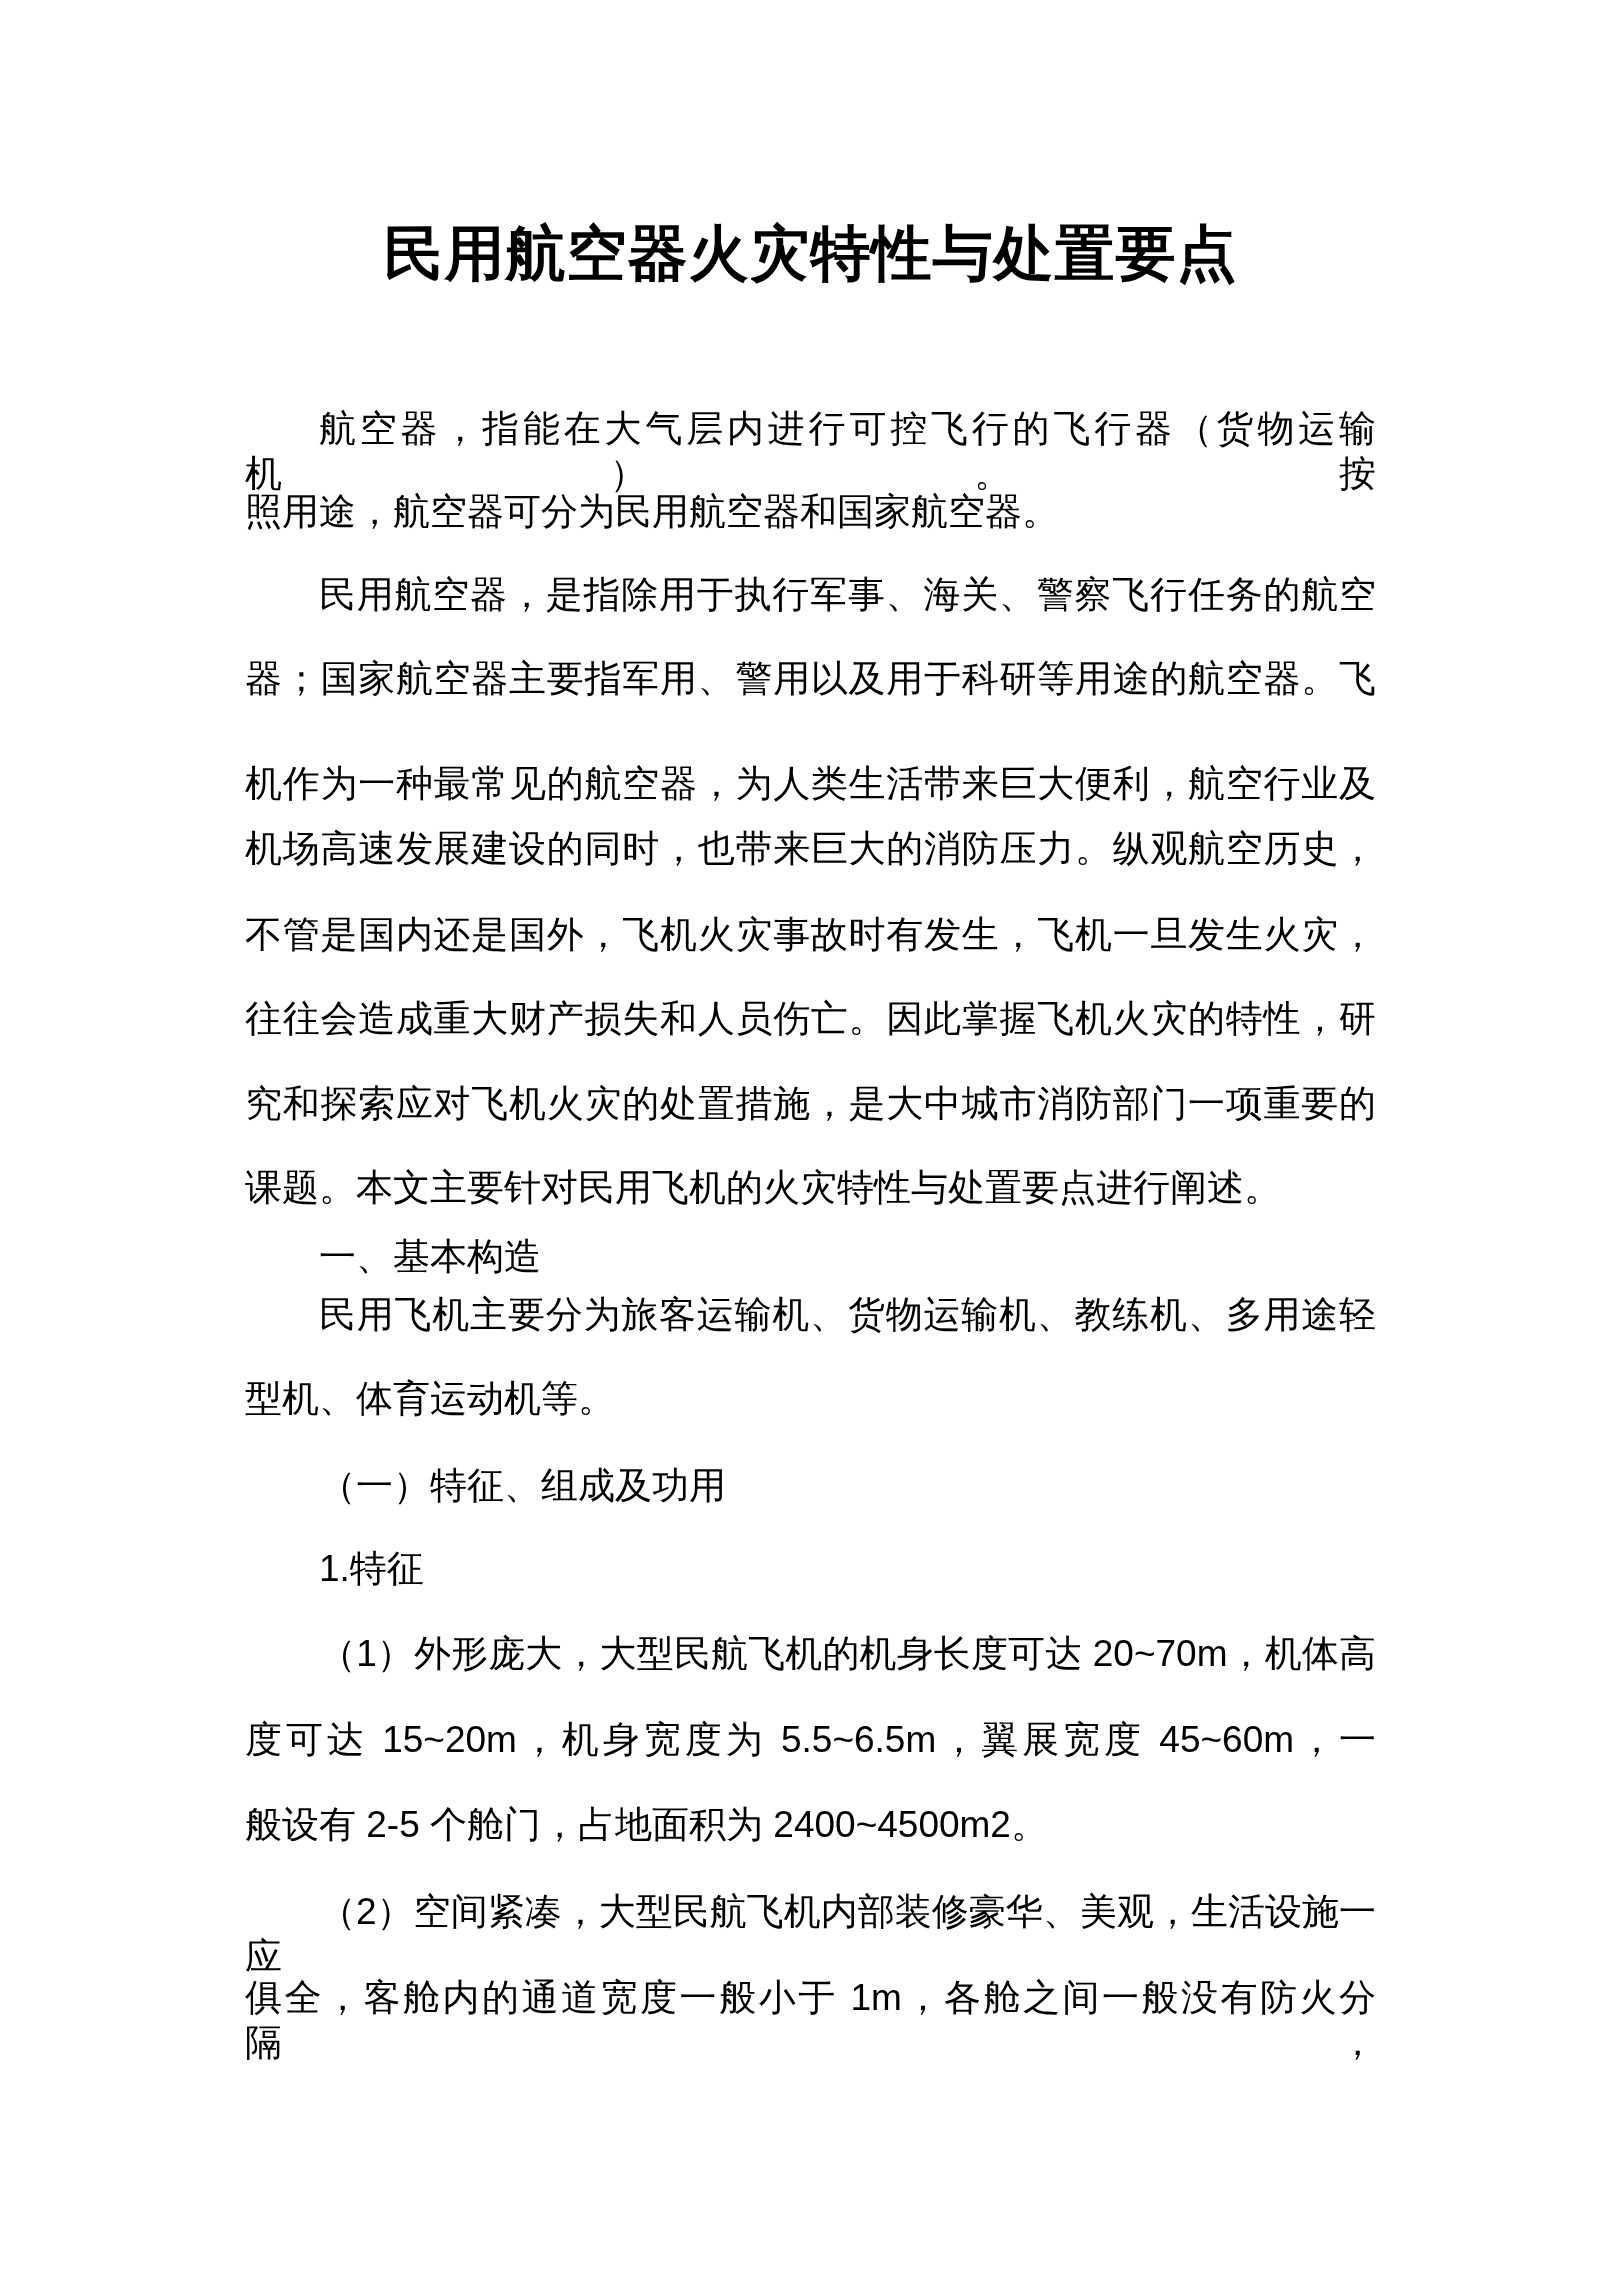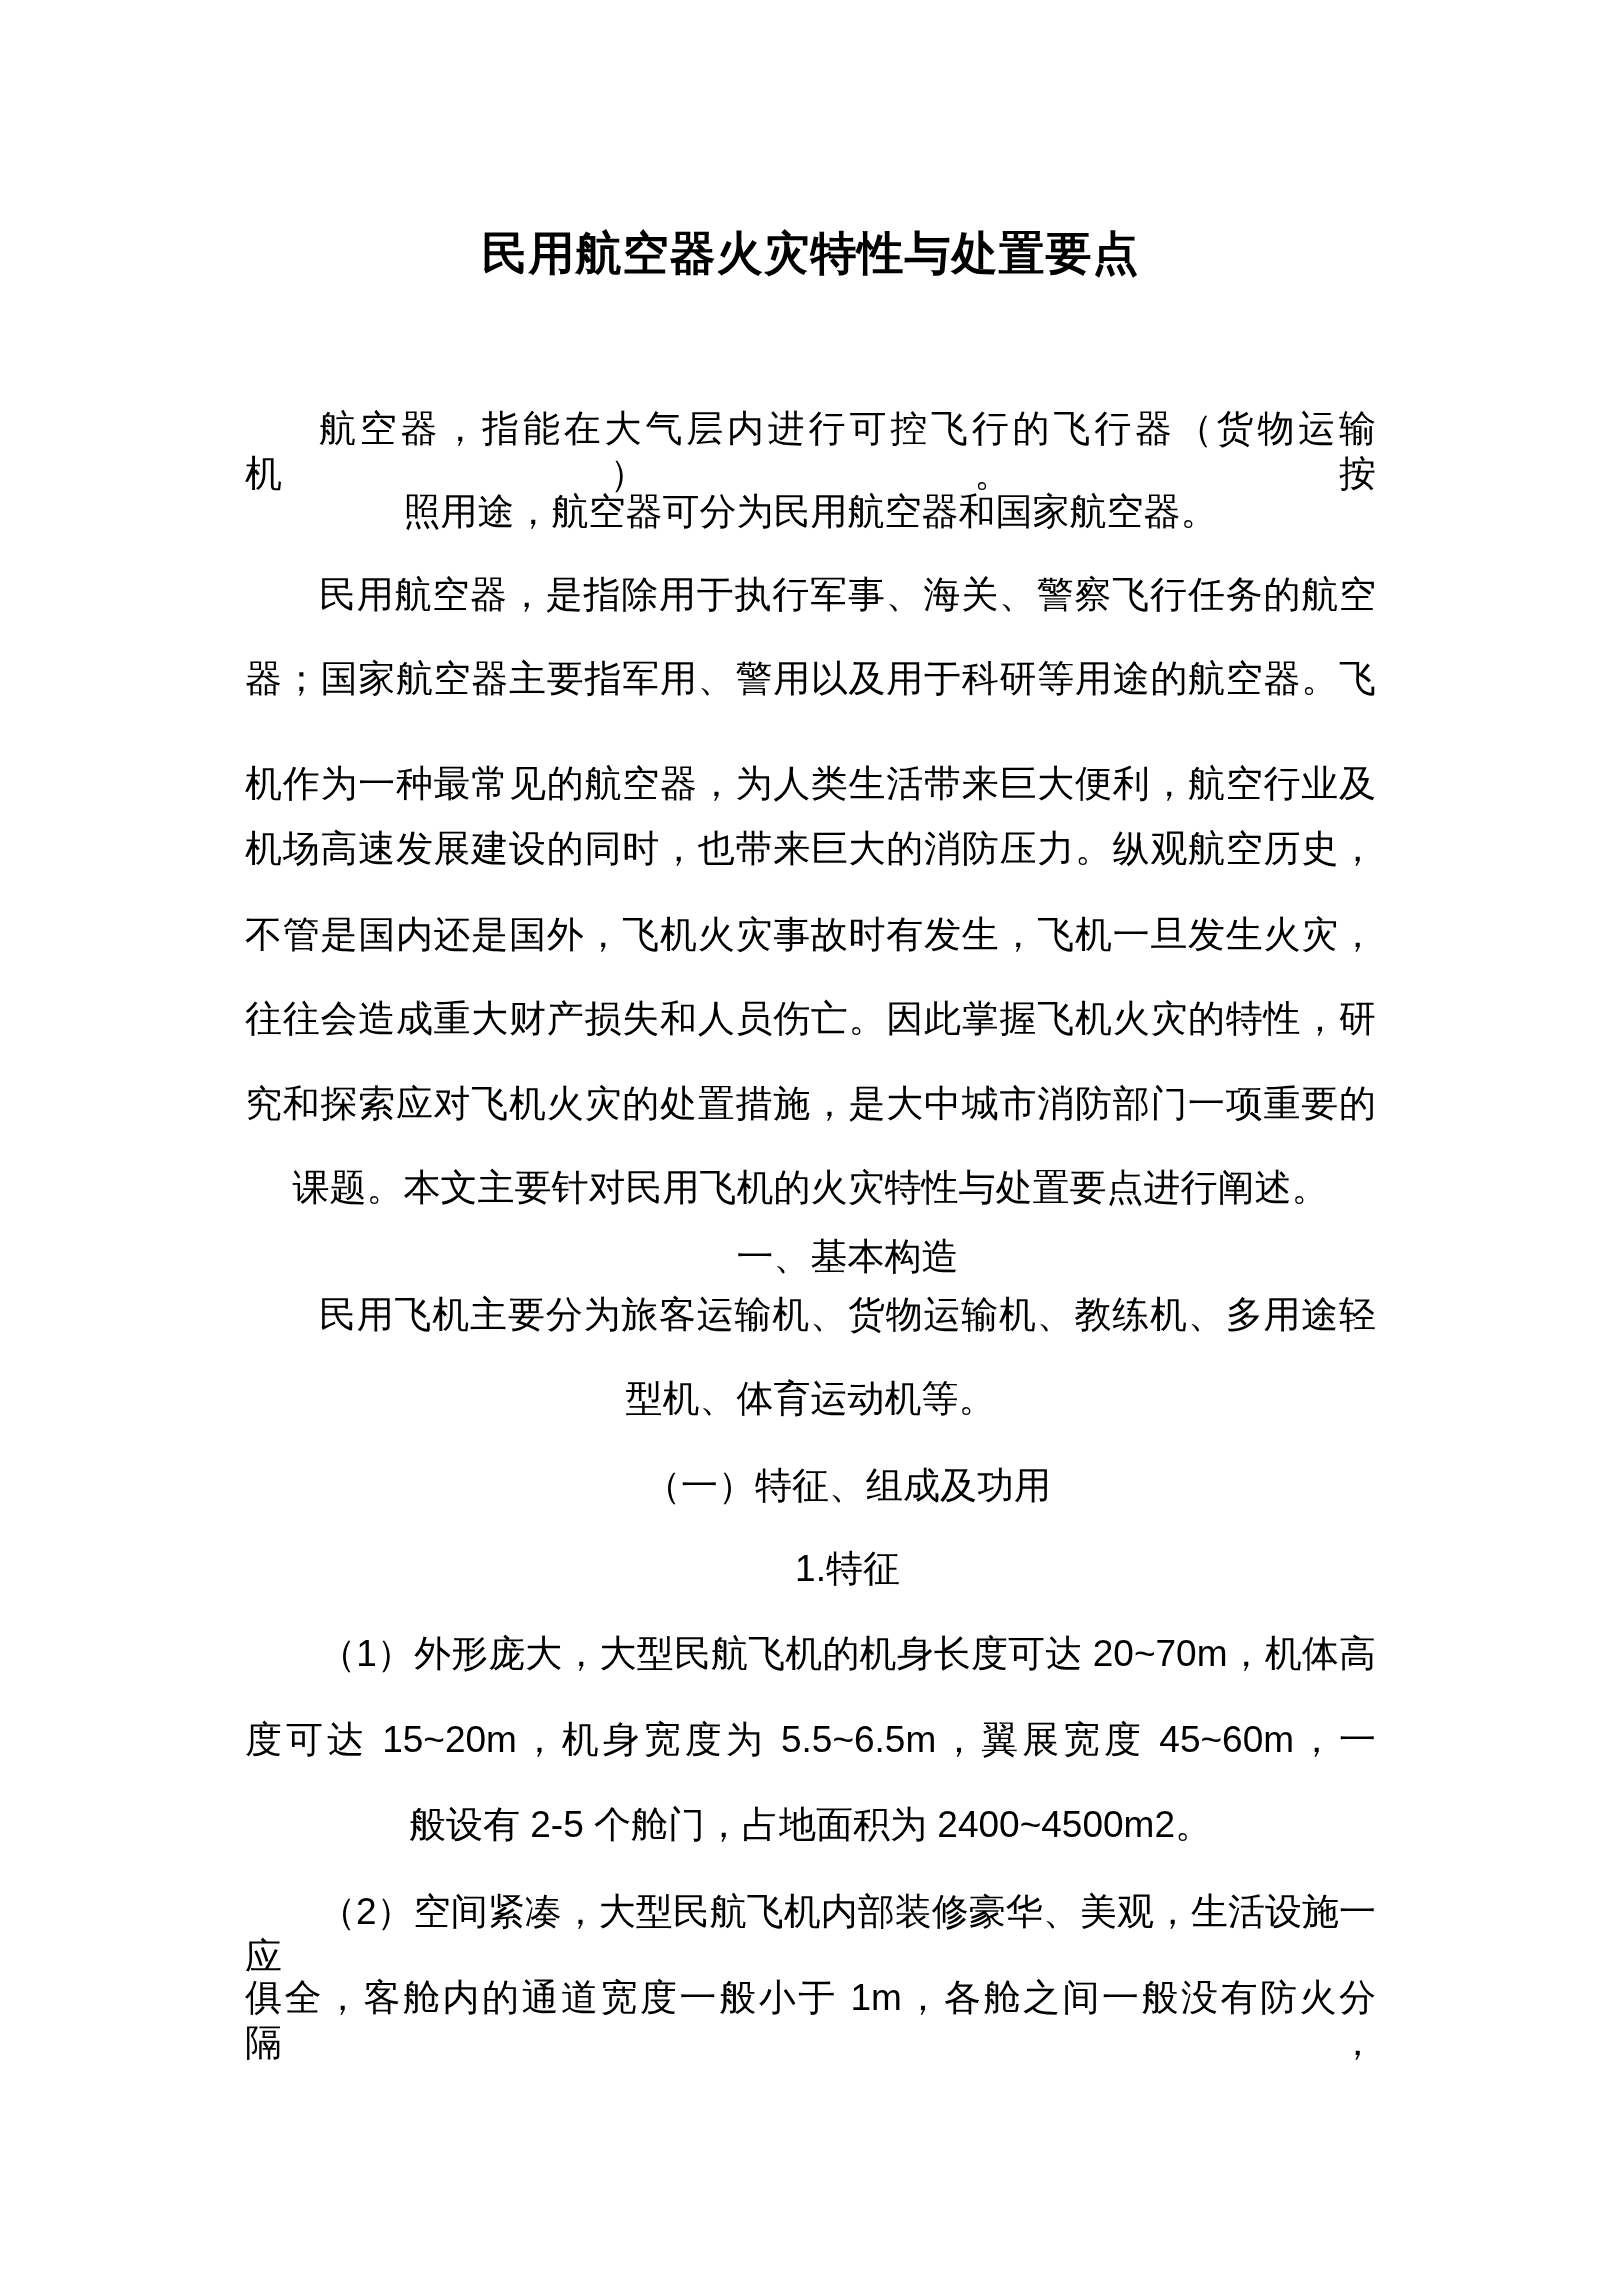--- a/index.html
+++ b/index.html
@@ -15,35 +15,35 @@
     overflow: hidden;
     font-family: "Liberation Sans", sans-serif;
   }
   .doc-title {
     position: absolute;
     top: 225px;
     left: 0;
     width: 1621px;
     margin: 0;
     text-align: center;
-    font-size: 46px;
+    font-size: 60px;
     line-height: 57px;
     font-weight: 600;
     color: #000000;
     letter-spacing: 1px;
   }
   .line {
     position: absolute;
     left: 245px;
     width: 1131px;
     font-size: 37px;
     line-height: 45px;
     color: #000000;
     white-space: nowrap;
-    text-align: center;
+    text-align: left;
   }
   .line.indent {
     text-indent: 74px;
   }
   .line.justify {
     white-space: normal;
     text-align: justify;
     text-align-last: justify;
     text-justify: inter-character;
   }

